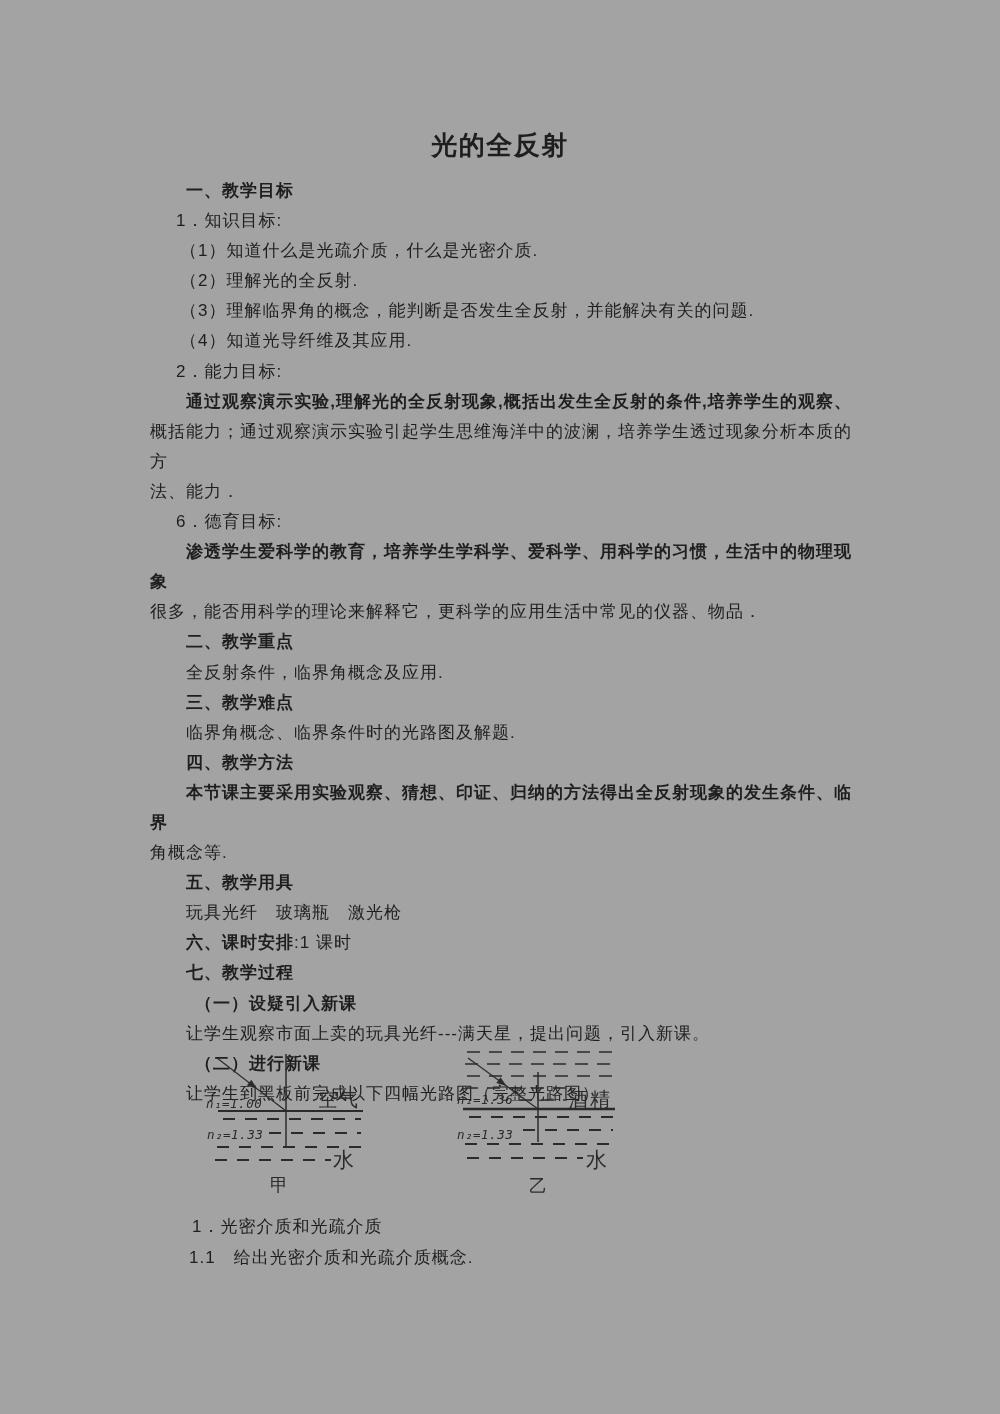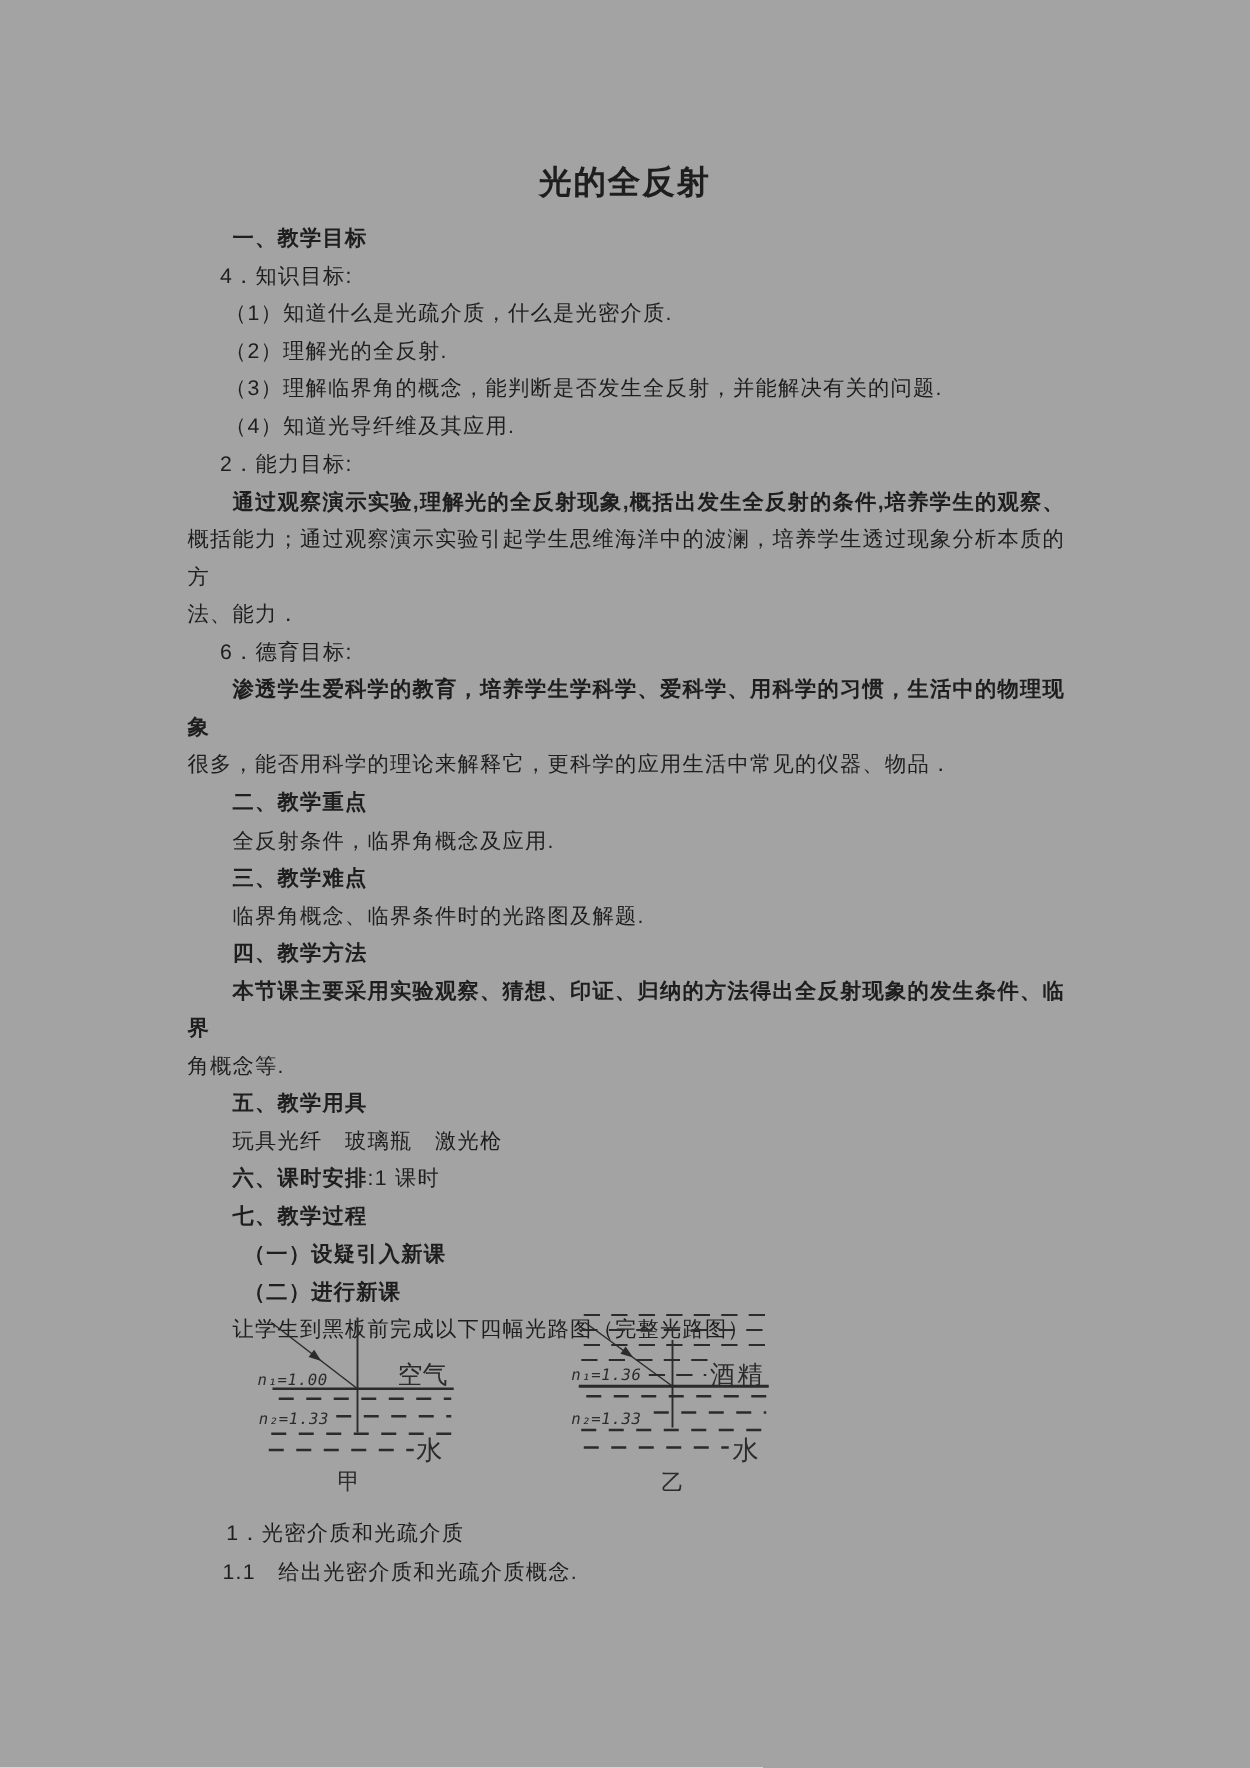--- a/index.html
+++ b/index.html
@@ -14,21 +14,21 @@
   .title {
     position:absolute; top:128px; left:0; width:1000px;
     text-align:center;
     font-size:26px; font-weight:bold; letter-spacing:1.5px;
   }
   .block1 {
     position:absolute; top:176px; left:150px; width:702px;
     font-size:17px; line-height:30.1px; letter-spacing:1px;
   }
   .block2 {
-    position:absolute; top:1212px; left:145px; width:702px;
+    position:absolute; top:1212px; left:156px; width:702px;
     font-size:17px; line-height:30.5px; letter-spacing:1px;
   }
   .ln { white-space:normal; }
   .h { font-weight:bold; }
   .ind1 { padding-left:36px; }
   .indnum { padding-left:26px; }
   .indparen { padding-left:30px; }
   .indsub { padding-left:45px; }
   .ind11 { padding-left:33px; }
   .just { text-align:justify; text-align-last:justify; }
@@ -48,21 +48,21 @@
 </style>
 </head>
 <body>
 
 <div class="page">
 
   <div class="title">光的全反射</div>
 
   <div class="block1">
     <div class="ln h ind1">一、教学目标</div>
-    <div class="ln indnum">4．知识目标:</div>
+    <div class="ln indnum">1．知识目标:</div>
     <div class="ln indparen">（1）知道什么是光疏介质，什么是光密介质.</div>
     <div class="ln indparen">（2）理解光的全反射.</div>
     <div class="ln indparen">（3）理解临界角的概念，能判断是否发生全反射，并能解决有关的问题.</div>
     <div class="ln indparen">（4）知道光导纤维及其应用.</div>
     <div class="ln indnum">2．能力目标:</div>
     <div class="ln just indent-first">通过观察演示实验,理解光的全反射现象,概括出发生全反射的条件,培养学生的观察、</div>
     <div class="ln just">概括能力；通过观察演示实验引起学生思维海洋中的波澜，培养学生透过现象分析本质的方</div>
     <div class="ln">法、能力．</div>
     <div class="ln indnum">6．德育目标:</div>
     <div class="ln just indent-first">渗透学生爱科学的教育，培养学生学科学、爱科学、用科学的习惯，生活中的物理现象</div>
@@ -72,20 +72,21 @@
     <div class="ln h ind1">三、教学难点</div>
     <div class="ln ind1">临界角概念、临界条件时的光路图及解题.</div>
     <div class="ln h ind1">四、教学方法</div>
     <div class="ln just indent-first">本节课主要采用实验观察、猜想、印证、归纳的方法得出全反射现象的发生条件、临界</div>
     <div class="ln">角概念等.</div>
     <div class="ln h ind1">五、教学用具</div>
     <div class="ln ind1">玩具光纤　玻璃瓶　激光枪</div>
     <div class="ln ind1"><span class="h">六、课时安排</span><span>:1 课时</span></div>
     <div class="ln h ind1">七、教学过程</div>
     <div class="ln h indsub">（一）设疑引入新课</div>
+    <div class="ln ind1">让学生观察市面上卖的玩具光纤---满天星，提出问题，引入新课。</div>
     <div class="ln h indsub">（二）进行新课</div>
     <div class="ln ind1">让学生到黑板前完成以下四幅光路图（完整光路图）</div>
   </div>
 
   <div class="figures">
 
     <svg class="fig fig-jia" width="185" height="160" viewBox="0 0 185 160" xmlns="http://www.w3.org/2000/svg">
       <line x1="23" y1="71" x2="168" y2="71" stroke-width="2"></line>
       <line x1="91" y1="14" x2="91" y2="106" stroke-width="1.5"></line>
       <line x1="22" y1="18" x2="91" y2="71" stroke-width="1.2"></line>

